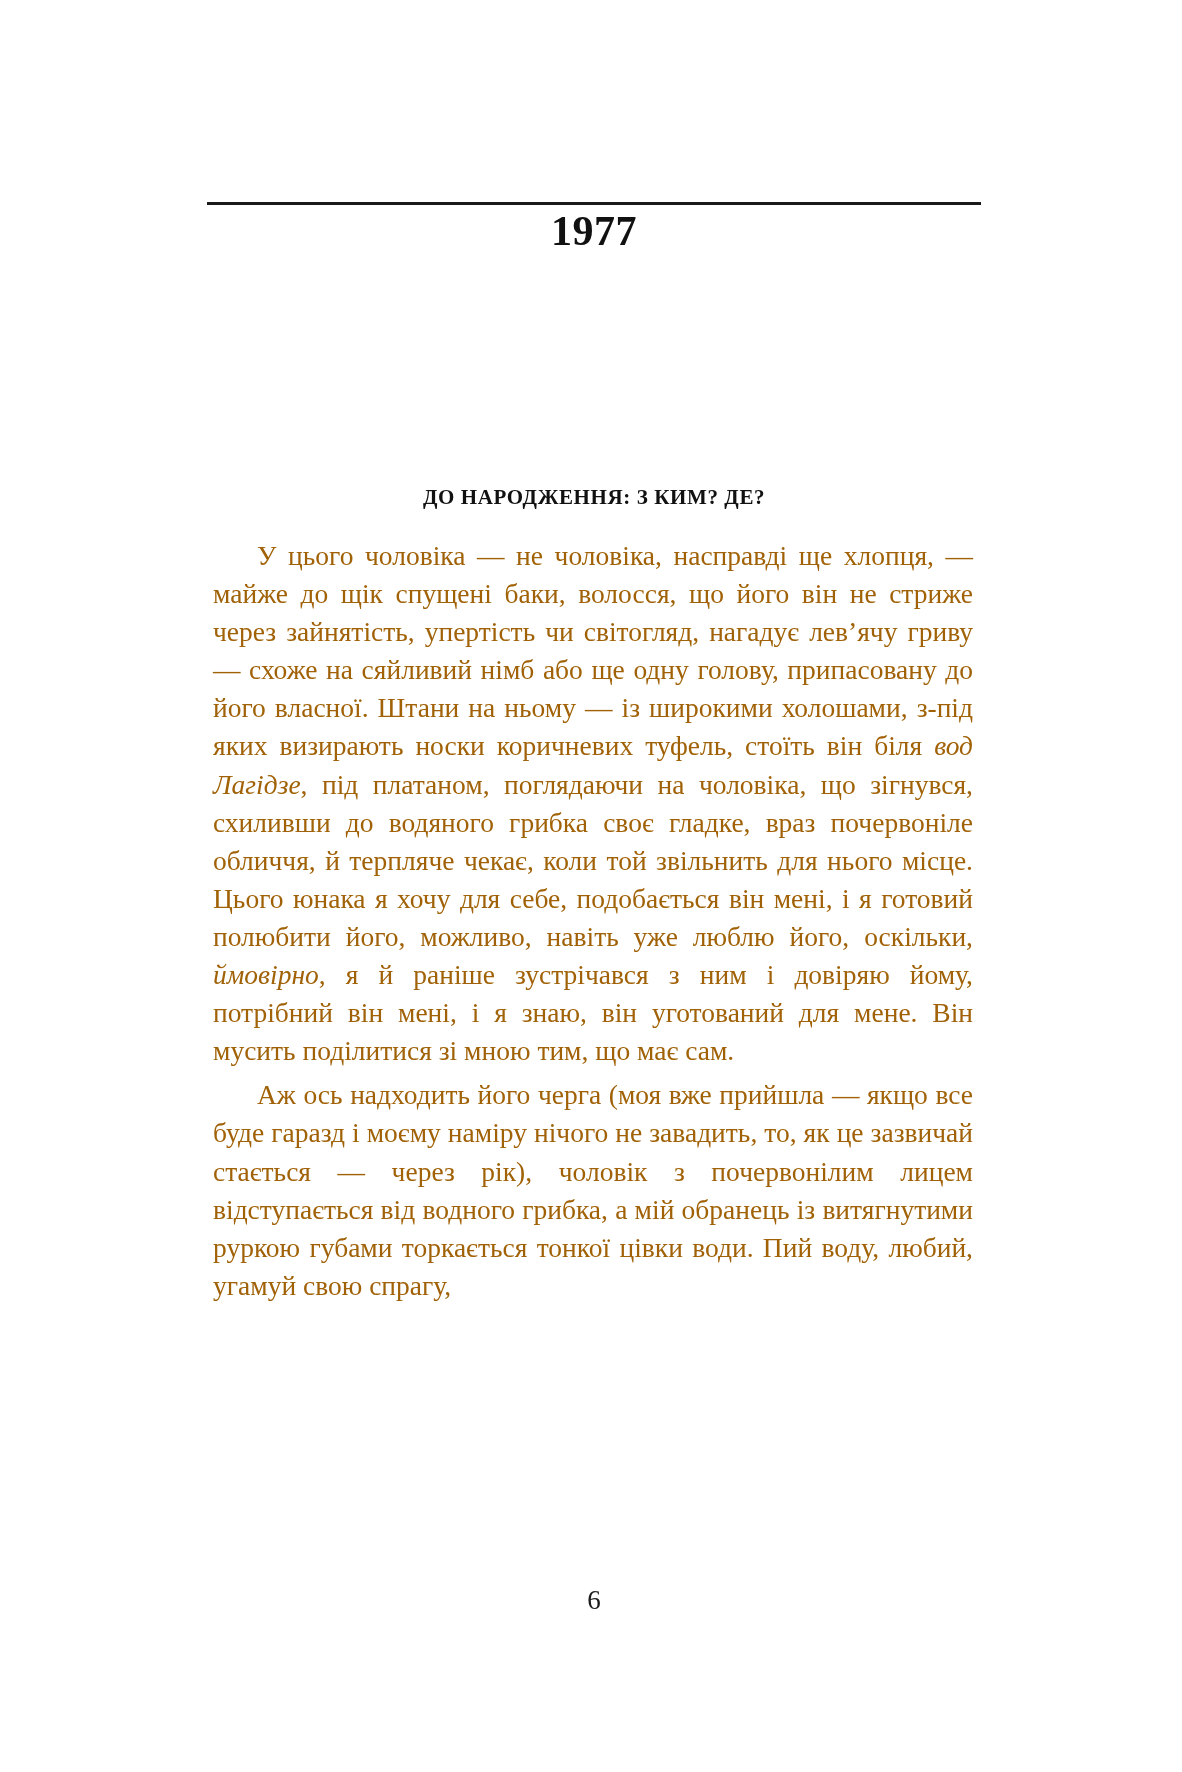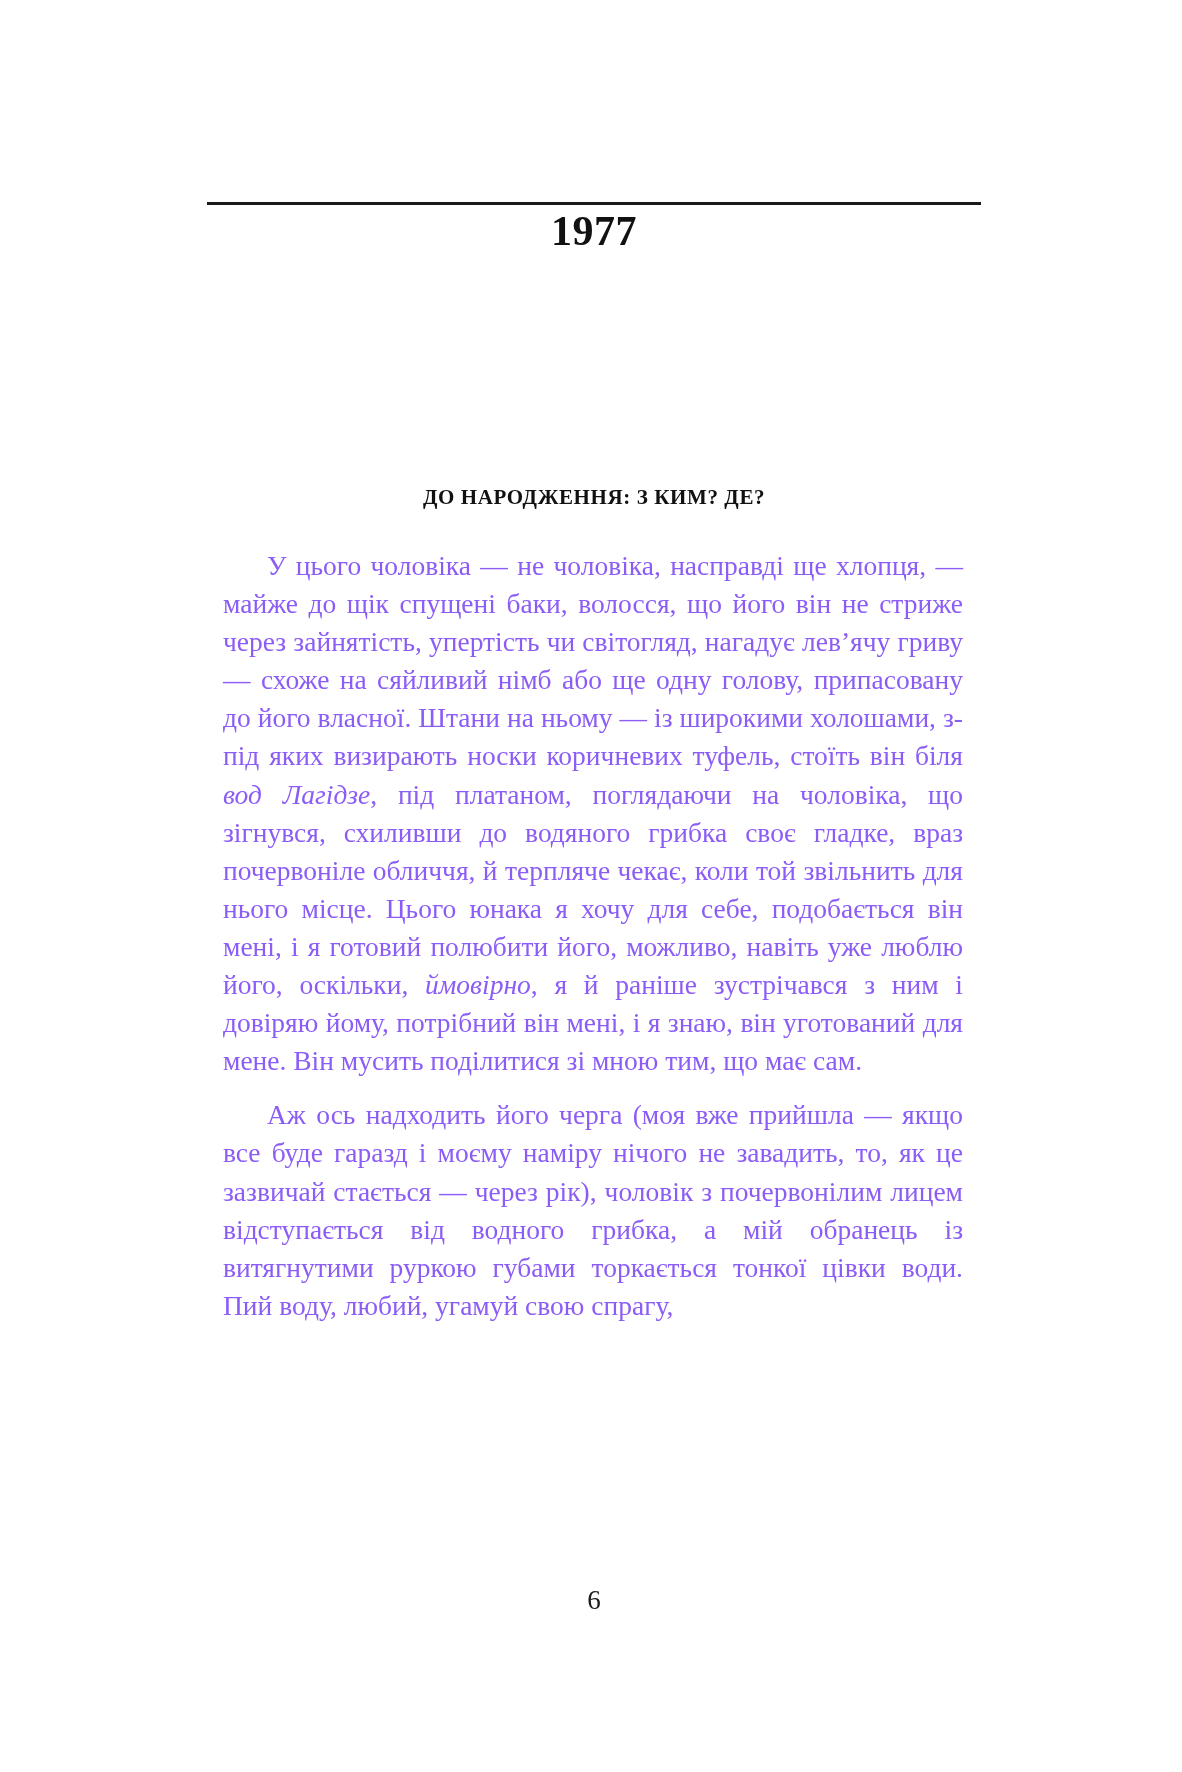--- a/index.html
+++ b/index.html
@@ -62,27 +62,27 @@
 
   
   .body-block {
     position: absolute;
     left: 207px;
     top: 519px;
     width: 772px;
   }
 
   .para {
-    margin: 16px;
+    margin: 6px;
     text-align: justify;
     text-justify: inter-word;
     font-size: 27.5px;
     line-height: 38.1px;
     text-indent: 44px;
-    color: #8b5cf6;
+    color: #a16207;
     hyphens: manual;
   }
 
   .para + .para {
     margin-top: 0;
   }
 
   .para i, .para em {
     font-style: italic;
   }

